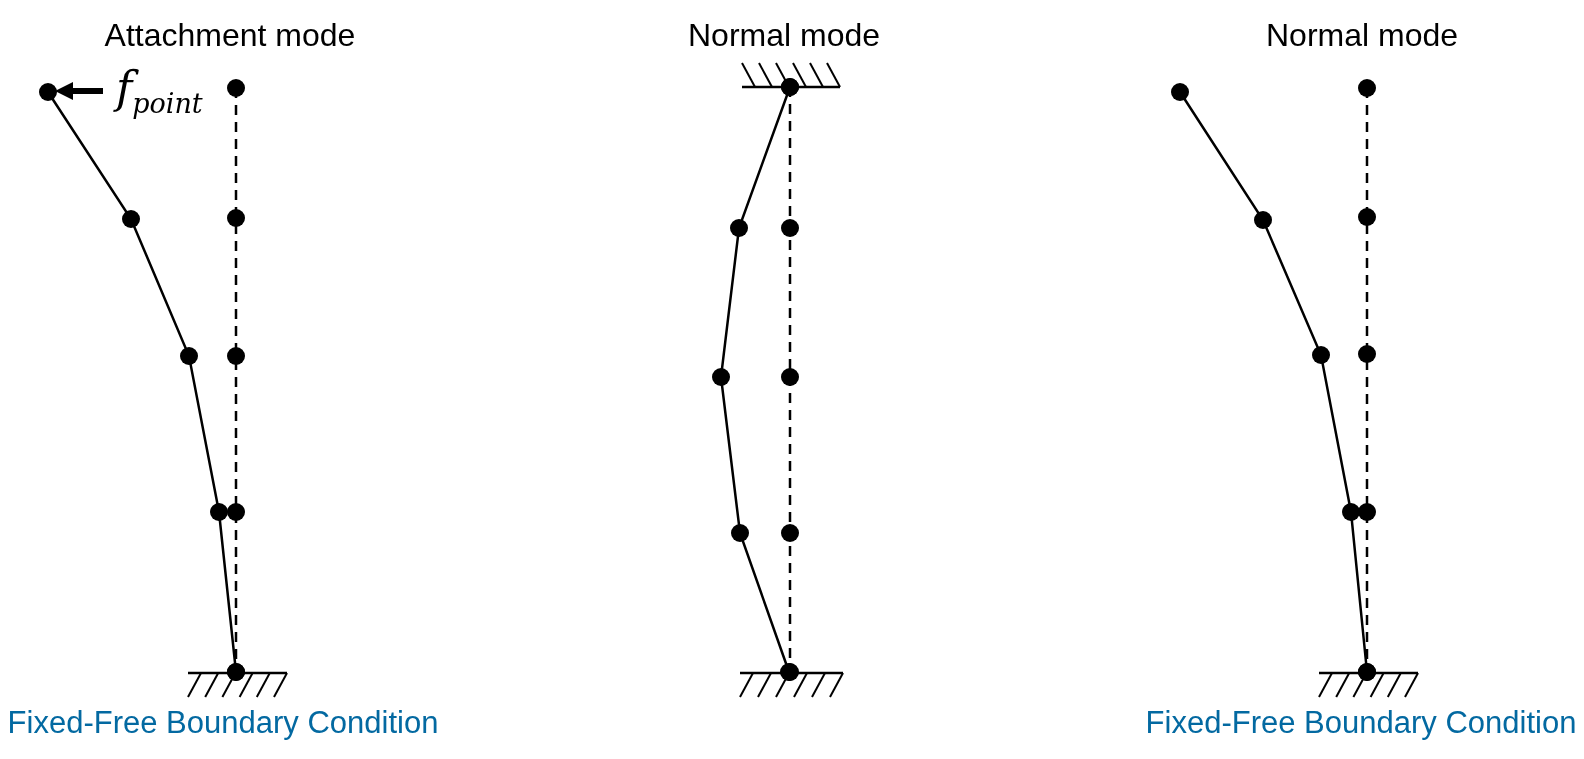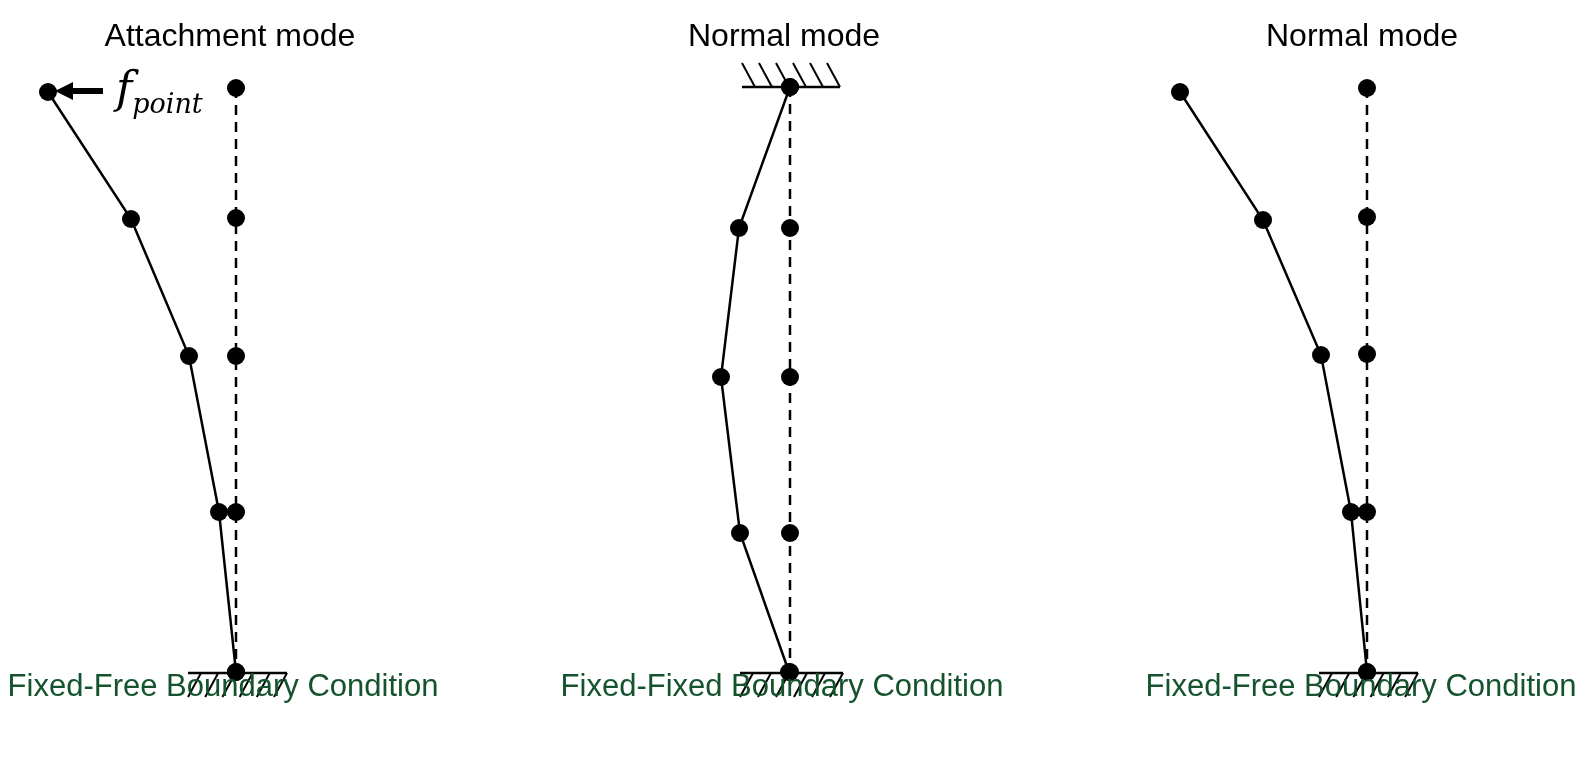--- a/index.html
+++ b/index.html
@@ -12,24 +12,24 @@
     overflow:hidden;
   }
   #diagram{position:absolute;left:0;top:0;width:1584px;height:759px;}
   .panel-title{
     position:absolute;top:18px;
     transform:translateX(-50%);
     font-size:32px;line-height:34px;
     white-space:nowrap;color:#000;
   }
   .bc-label{
-    position:absolute;top:669px;
+    position:absolute;top:706px;
     transform:translateX(-50%);
     font-size:31px;line-height:34px;
-    white-space:nowrap;color:#14532d;
+    white-space:nowrap;color:#0369a1;
   }
   .force-label{
     position:absolute;left:116px;top:66px;
     font-family:"DejaVu Serif",serif;
     font-style:italic;
     font-size:44px;line-height:44px;
     white-space:nowrap;color:#000;
   }
   .force-label sub{
     font-size:27px;
@@ -110,16 +110,15 @@
       <circle cx="1367" cy="672" r="9" fill="#000000"></circle>
     </svg>
 
   <div class="panel-title" style="left:230px">Attachment mode</div>
   <div class="panel-title" style="left:784px">Normal mode</div>
   <div class="panel-title" style="left:1362px">Normal mode</div>
 
   <div class="force-label"><span>f</span><sub>point</sub></div>
 
   <div class="bc-label" style="left:223px">Fixed-Free Boundary Condition</div>
-  <div class="bc-label" style="left:782px">Fixed-Fixed Boundary Condition</div>
   <div class="bc-label" style="left:1361px">Fixed-Free Boundary Condition</div>
 
 </div>
 
 </body></html>

